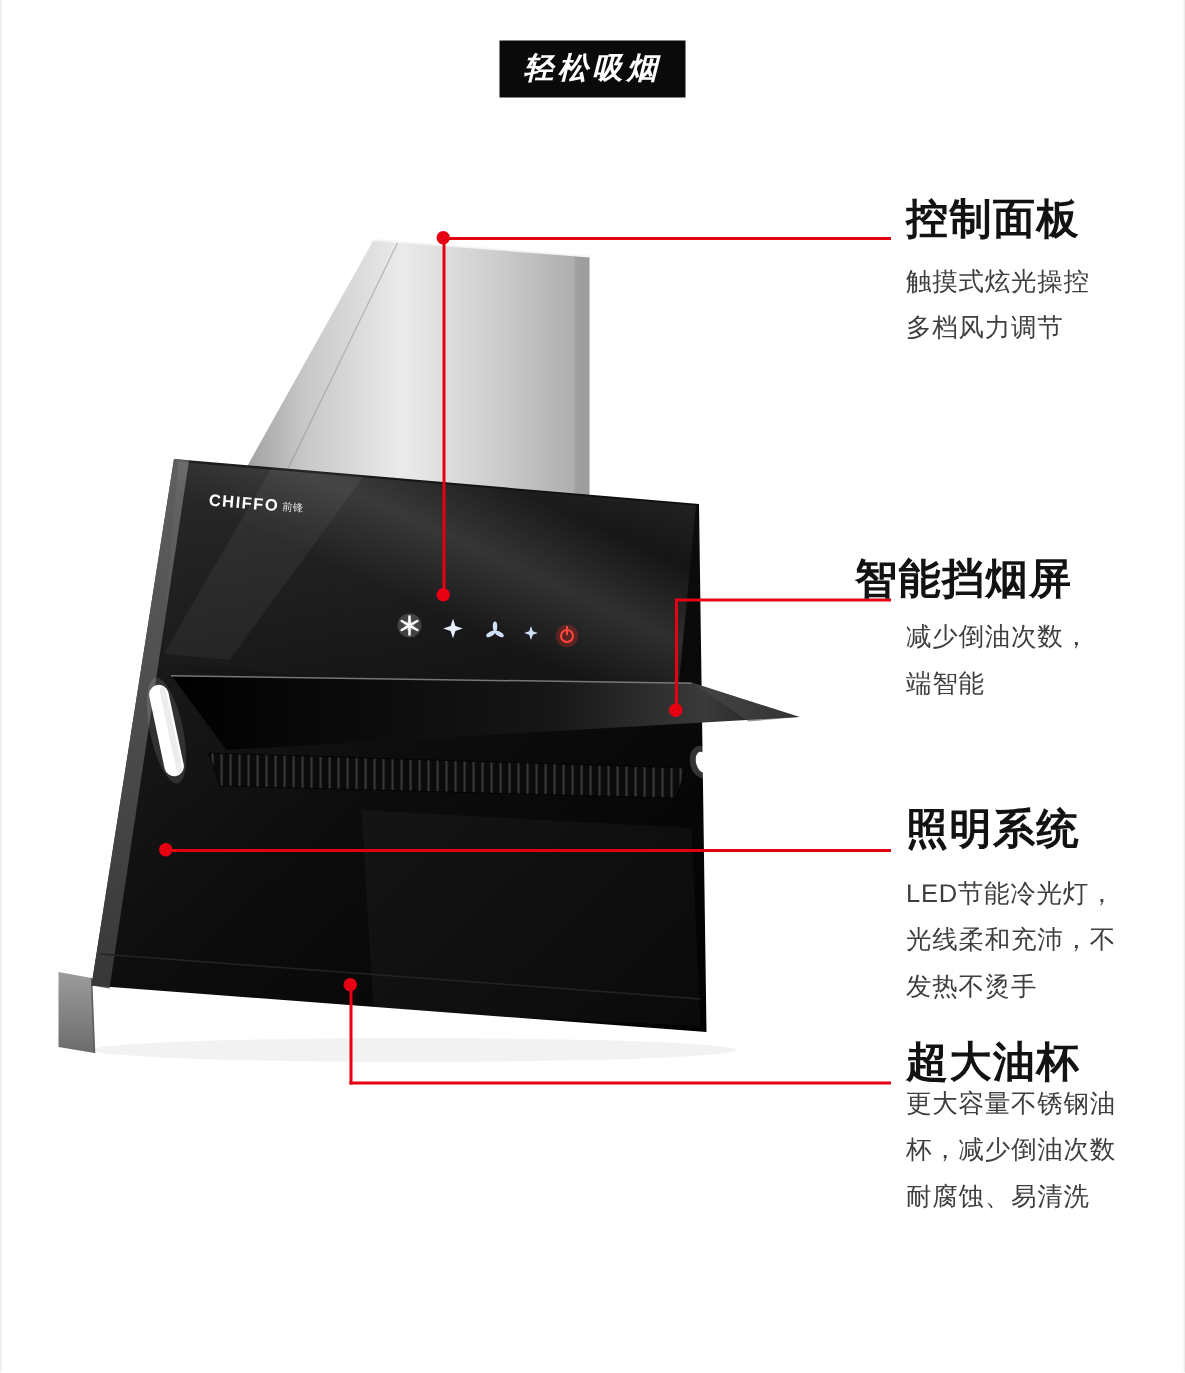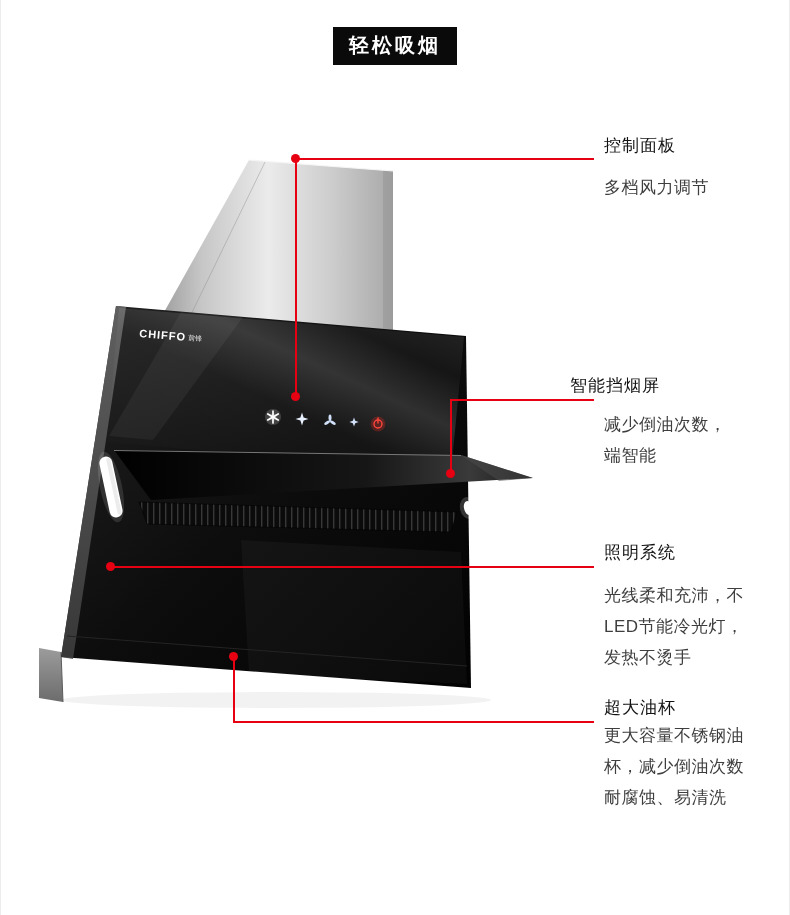--- a/index.html
+++ b/index.html
@@ -7,27 +7,27 @@
   body { font-family:"Liberation Sans","DejaVu Sans",sans-serif; }
   .page {
     position:relative; width:790px; height:915px; margin:0 auto;
     background:#ffffff; border-left:1px solid #ececec; border-right:1px solid #ececec;
     overflow:hidden;
   }
   .badge {
     position:absolute; top:27px; left:50%; transform:translateX(-50%);
     background:var(--badge-bg,#0a0a0a); color:#fff;
     font-size:20px; font-weight:bold; letter-spacing:3px;
-    padding:5px 16px 6px 16px; white-space:nowrap;
+    padding:5px 16px 6px 16px; white-space:nowrap;font-style:italic;
   }
   .product-svg { position:absolute; left:30px; top:140px; width:520px; height:570px; z-index:1; }
   .rl  { position:absolute; background:var(--accent,#e60012); z-index:6; }
   .dot { position:absolute; width:9px; height:9px; border-radius:50%; background:var(--accent,#e60012); z-index:7; }
   .co-title {
-    position:absolute; z-index:6; font-size:17px; font-weight:normal;
+    position:absolute; z-index:6; font-size:28px; font-weight:bold;
     color:#121212; letter-spacing:1px; line-height:28px; white-space:nowrap;
   }
   .co-body { position:absolute; z-index:6; width:178px; }
   .co-line { font-size:17px; color:#3e3e3e; line-height:31px; letter-spacing:0.5px; white-space:nowrap; }
 </style>
 </head>
 <body>
 
 <div class="page">
 
@@ -150,38 +150,39 @@
       <ellipse rx="4" ry="7" fill="#ffffff"></ellipse>
     </g>
   </svg>
 
   <div class="rl" style="left:295px;top:158px;width:298px;height:2px"></div>
   <div class="rl" style="left:294px;top:158px;width:2px;height:239px"></div>
   <div class="dot" style="left:290px;top:154px"></div>
   <div class="dot" style="left:290px;top:392px"></div>
   <div class="co-title" style="left:603px;top:132px">控制面板</div>
   <div class="co-body" style="left:603px;top:172px">
+    <div class="co-line">触摸式炫光操控</div>
     <div class="co-line">多档风力调节</div>
   </div>
 
   <div class="rl" style="left:450px;top:399px;width:143px;height:2px"></div>
   <div class="rl" style="left:449px;top:399px;width:2px;height:75px"></div>
   <div class="dot" style="left:445px;top:469px"></div>
   <div class="co-title" style="left:569px;top:372px">智能挡烟屏</div>
   <div class="co-body" style="left:603px;top:409px">
     <div class="co-line">减少倒油次数，</div>
     <div class="co-line">端智能</div>
   </div>
 
   <div class="rl" style="left:110px;top:566px;width:483px;height:2px"></div>
   <div class="dot" style="left:105px;top:562px"></div>
   <div class="co-title" style="left:603px;top:539px">照明系统</div>
   <div class="co-body" style="left:603px;top:580px">
+    <div class="co-line">LED节能冷光灯，</div>
     <div class="co-line">光线柔和充沛，不</div>
-    <div class="co-line">LED节能冷光灯，</div>
     <div class="co-line">发热不烫手</div>
   </div>
 
   <div class="rl" style="left:232px;top:656px;width:2px;height:67px"></div>
   <div class="rl" style="left:232px;top:721px;width:361px;height:2px"></div>
   <div class="dot" style="left:228px;top:652px"></div>
   <div class="co-title" style="left:603px;top:694px">超大油杯</div>
   <div class="co-body" style="left:603px;top:720px">
     <div class="co-line">更大容量不锈钢油</div>
     <div class="co-line">杯，减少倒油次数</div>

